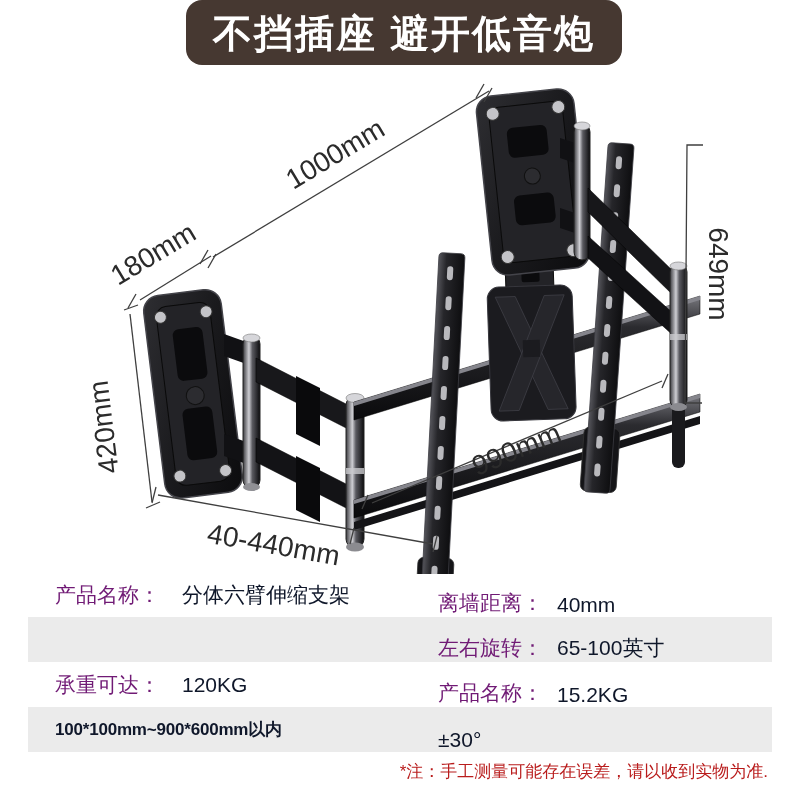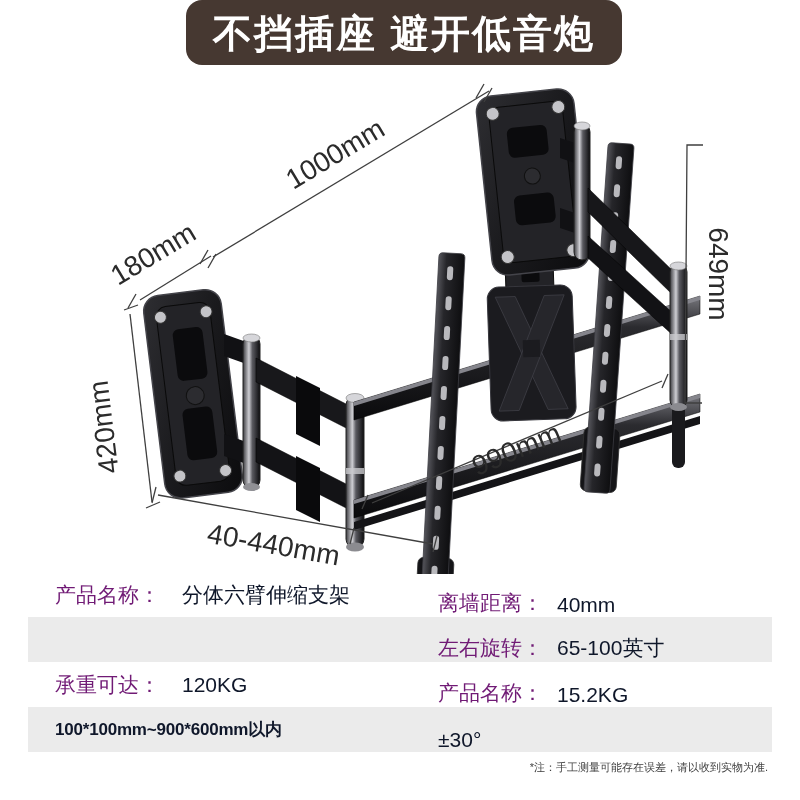--- a/index.html
+++ b/index.html
@@ -35,21 +35,21 @@
   .cell.right{left:410px;align-items:flex-end;}
   .lab{display:inline-block;color:#701a75;font-size:21px;}
   .cell.left .lab{width:127px;}
   .cell.right .lab{width:119px;}
   .val{color:#0f172a;font-size:21px;}
   .spec-row:nth-child(4) .cell.left .val{font-size:17px;letter-spacing:-0.2px;font-weight:bold;}
 
   
   .footnote{
     position:absolute;right:32px;top:760px;
-    font-size:11px;color:#404040;white-space:nowrap;
+    font-size:17px;color:#b91c1c;white-space:nowrap;
   }
 </style>
 </head>
 <body>
 
 <div class="page">
 
   <div class="banner">
     <div class="banner-title">不挡插座 避开低音炮</div>
   </div>

